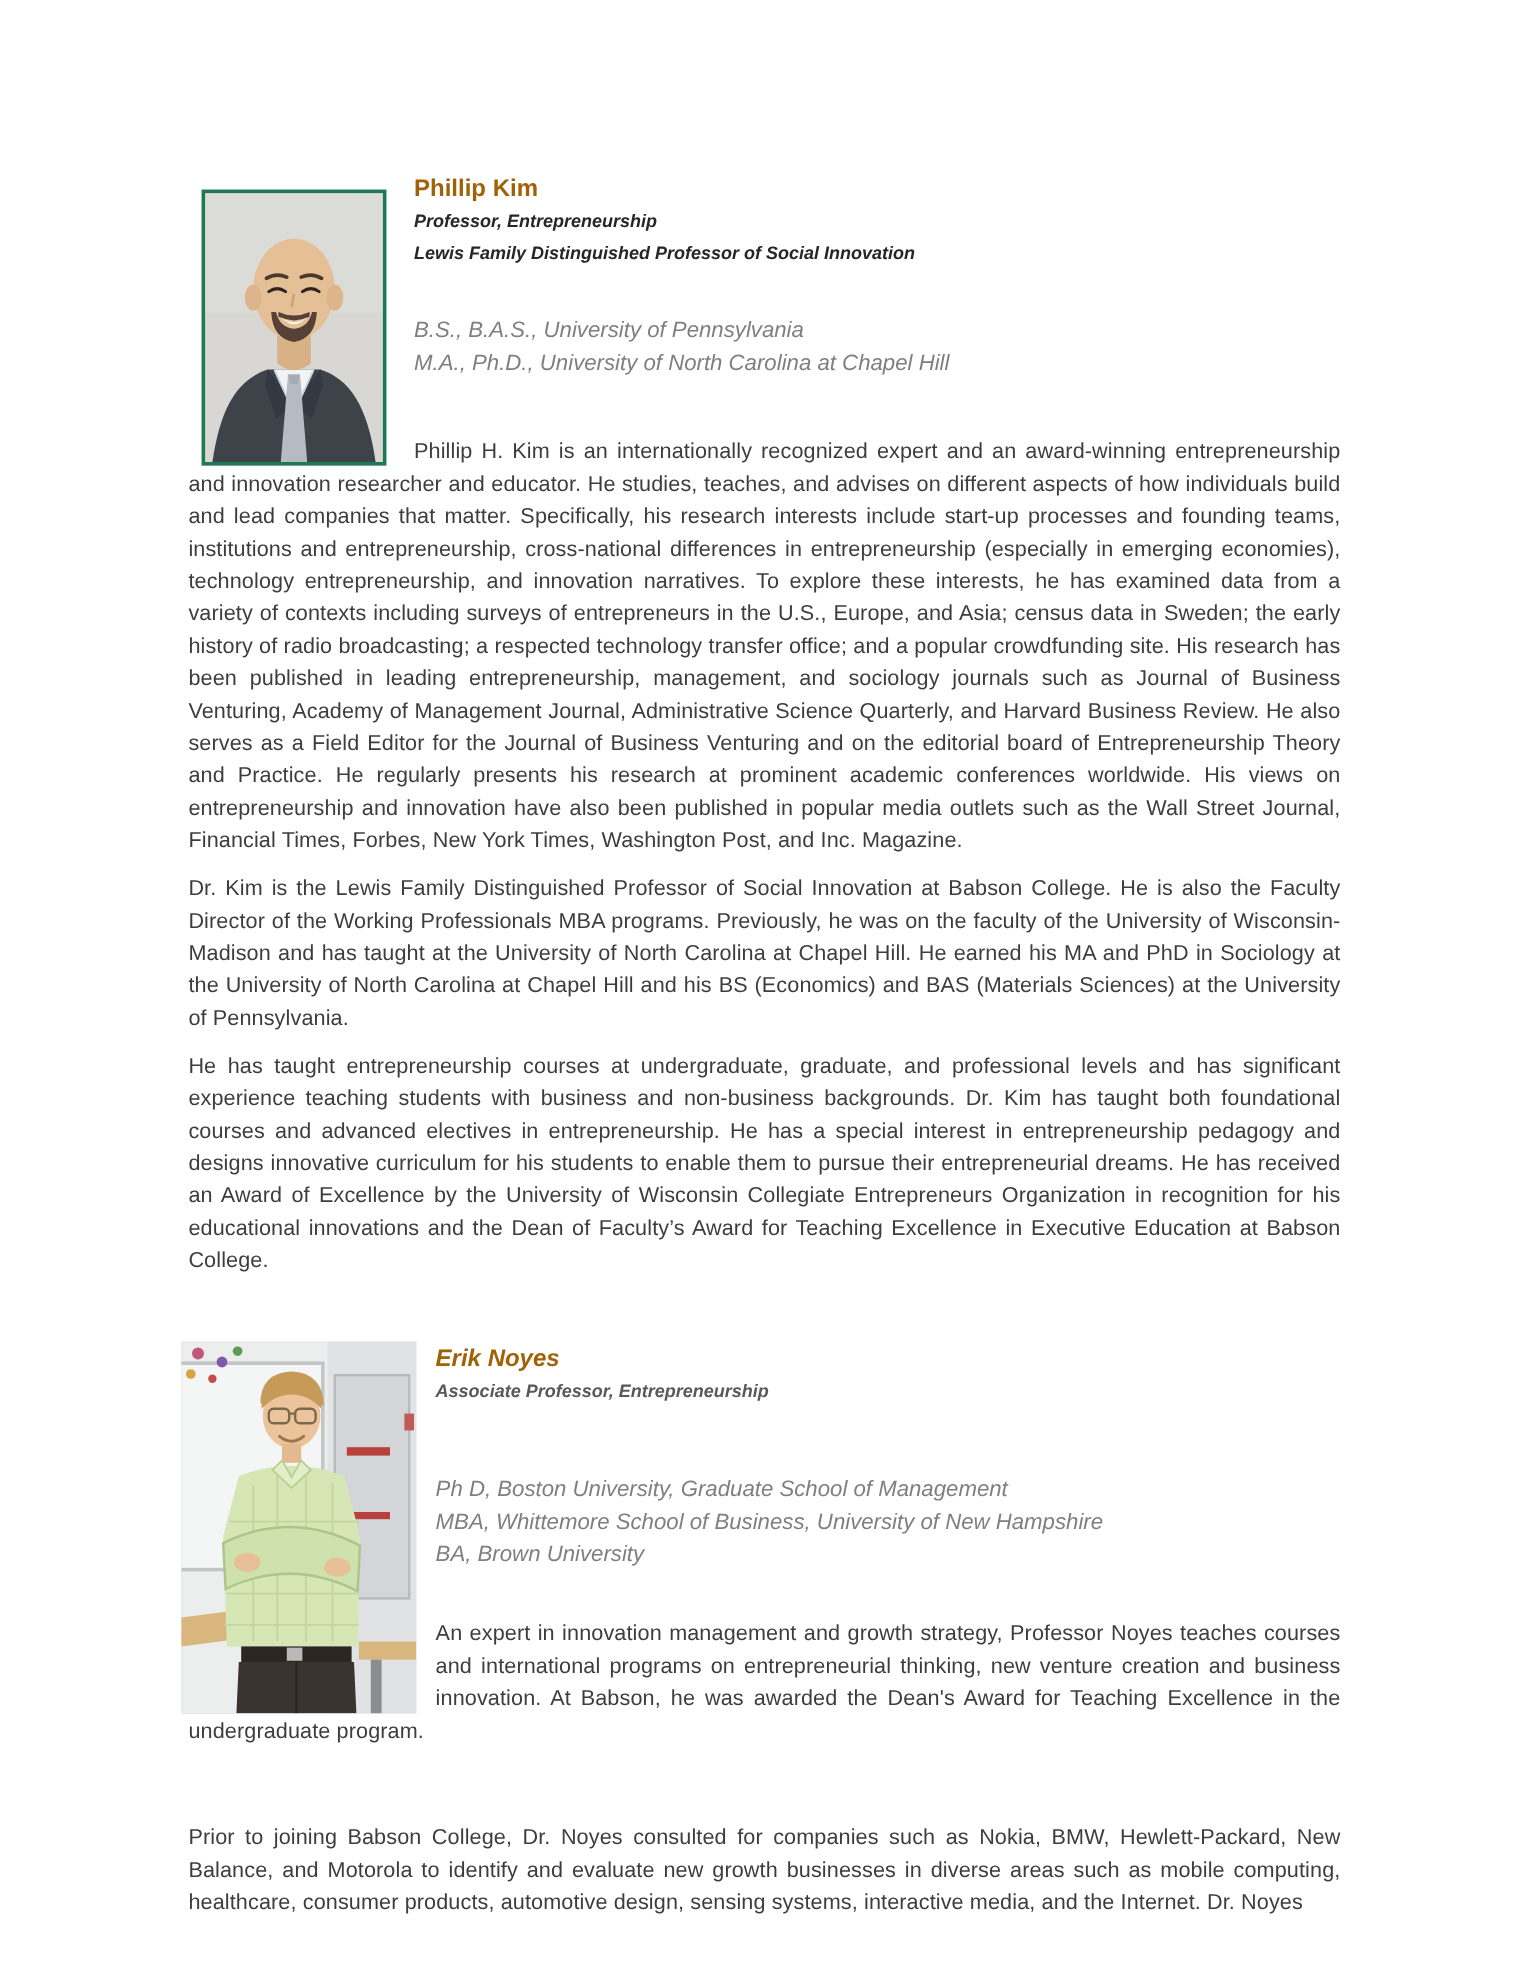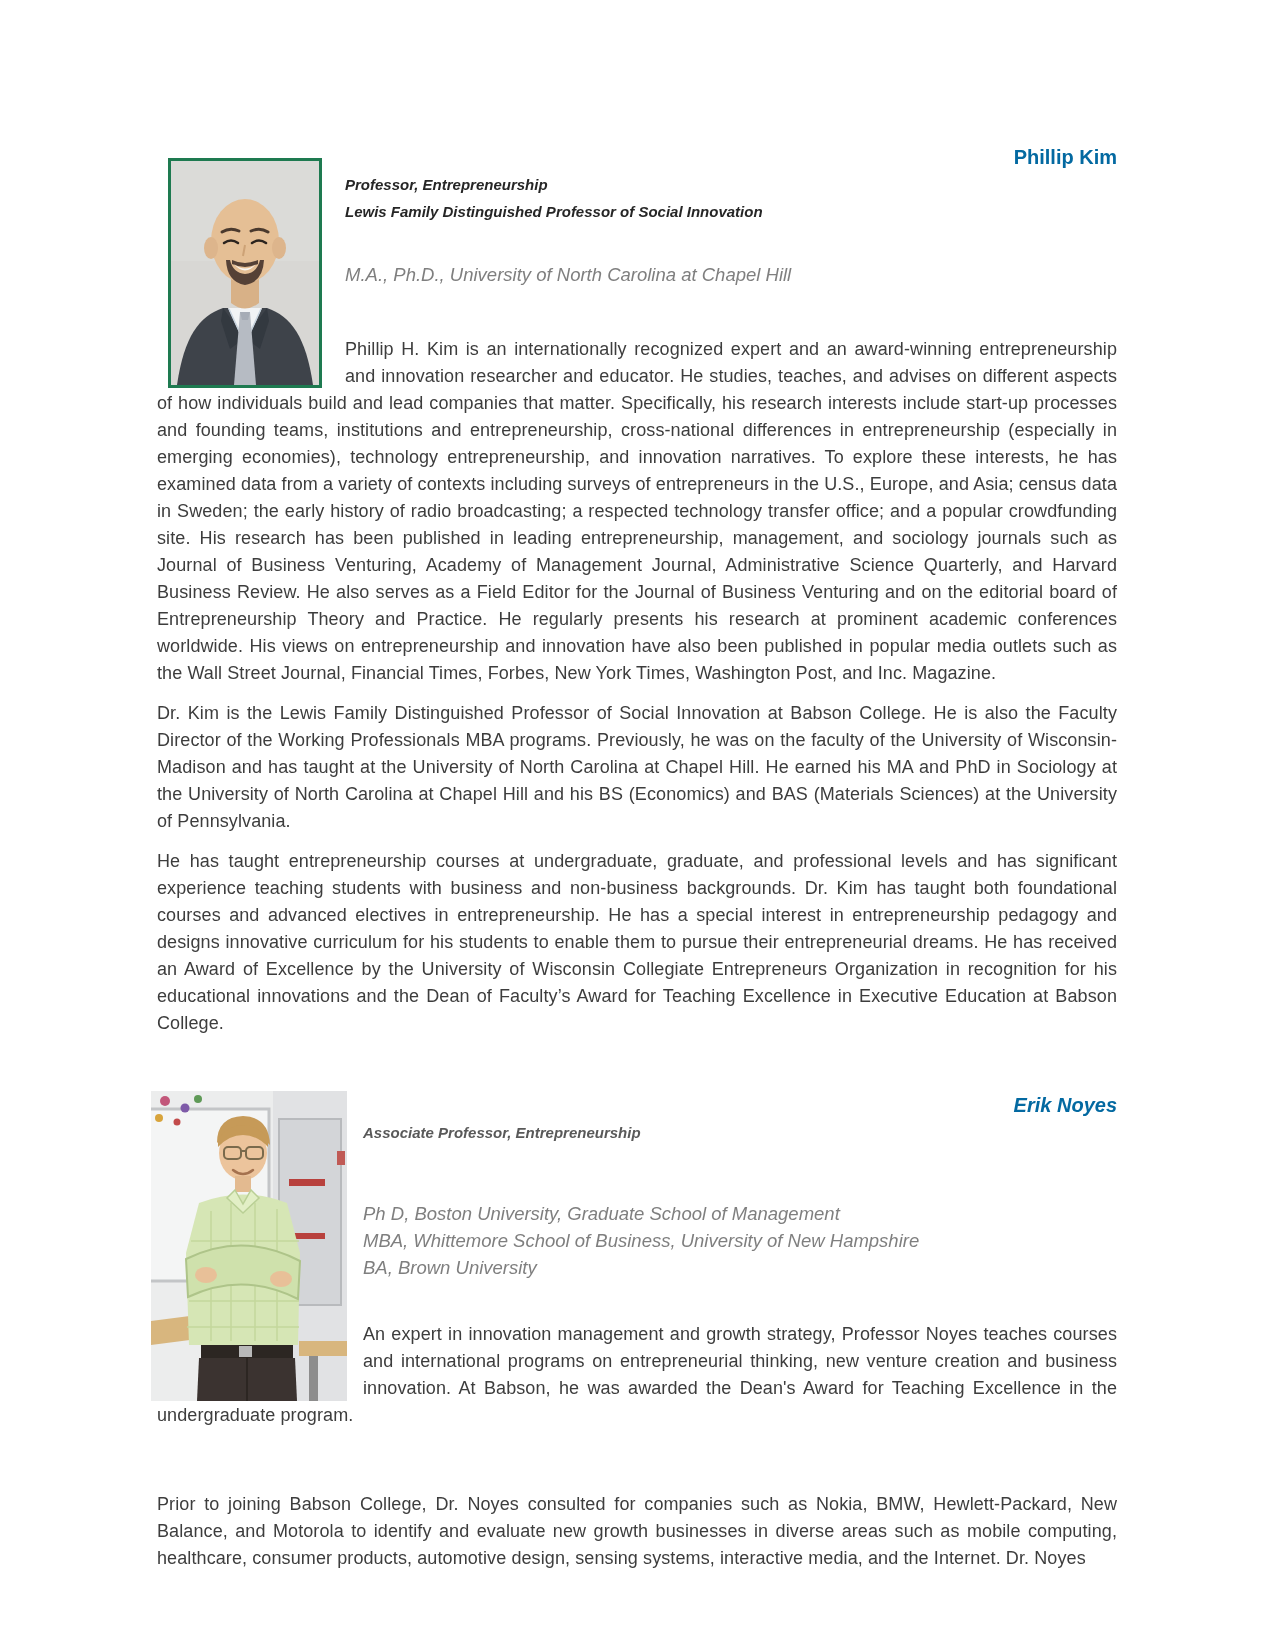--- a/index.html
+++ b/index.html
@@ -29,22 +29,21 @@
     margin: 15px 23px 0 11px;
   }
   .noyes-photo {
     width: 196px; height: 310px;
     border: none;
     margin: 0 16px 0 -6px;
   }
   .bio-name {
     font-size: 20px; line-height: 28px;
     font-weight: bold;
-    color: #0369a1;
-    text-align: right;
+    color: #a16207;
   }
   .bio-name.italic { font-style: italic; }
   .bio-title {
     font-size: 15px; line-height: 27px;
     font-weight: bold; font-style: italic;
     color: #262626;
   }
   .bio-title.gray { color: #595959; }
   .creds { margin-top: 36px; }
   .noyes .creds { margin-top: 54px; }
@@ -104,20 +103,21 @@
         <path d="M61 99 Q74 105 87 99 L87 103 Q74 109 61 103 Z" fill="#554136"></path>
         <path d="M63 103 Q74 112 85 103 Q80 109 74 109.5 Q68 109 63 103 Z" fill="#f8f4ef"></path>
       </svg>
     </div>
 
     <div class="bio-header">
       <div class="bio-name">Phillip Kim</div>
       <div class="bio-title">Professor, Entrepreneurship</div>
       <div class="bio-title">Lewis Family Distinguished Professor of Social Innovation</div>
       <div class="creds">
+        <div class="cred">B.S., B.A.S., University of Pennsylvania</div>
         <div class="cred">M.A., Ph.D., University of North Carolina at Chapel Hill</div>
       </div>
     </div>
 
     <p class="para lead">Phillip H. Kim is an internationally recognized expert and an award-winning entrepreneurship and innovation researcher and educator. He studies, teaches, and advises on different aspects of how individuals build and lead companies that matter. Specifically, his research interests include start-up processes and founding teams, institutions and entrepreneurship, cross-national differences in entrepreneurship (especially in emerging economies), technology entrepreneurship, and innovation narratives. To explore these interests, he has examined data from a variety of contexts including surveys of entrepreneurs in the U.S., Europe, and Asia; census data in Sweden; the early history of radio broadcasting; a respected technology transfer office; and a popular crowdfunding site. His research has been published in leading entrepreneurship, management, and sociology journals such as Journal of Business Venturing, Academy of Management Journal, Administrative Science Quarterly, and Harvard Business Review. He also serves as a Field Editor for the Journal of Business Venturing and on the editorial board of Entrepreneurship Theory and Practice. He regularly presents his research at prominent academic conferences worldwide. His views on entrepreneurship and innovation have also been published in popular media outlets such as the Wall Street Journal, Financial Times, Forbes, New York Times, Washington Post, and Inc. Magazine.</p>
     <p class="para">Dr. Kim is the Lewis Family Distinguished Professor of Social Innovation at Babson College. He is also the Faculty Director of the Working Professionals MBA programs. Previously, he was on the faculty of the University of Wisconsin-Madison and has taught at the University of North Carolina at Chapel Hill. He earned his MA and PhD in Sociology at the University of North Carolina at Chapel Hill and his BS (Economics) and BAS (Materials Sciences) at the University of Pennsylvania.</p>
     <p class="para">He has taught entrepreneurship courses at undergraduate, graduate, and professional levels and has significant experience teaching students with business and non-business backgrounds. Dr. Kim has taught both foundational courses and advanced electives in entrepreneurship. He has a special interest in entrepreneurship pedagogy and designs innovative curriculum for his students to enable them to pursue their entrepreneurial dreams. He has received an Award of Excellence by the University of Wisconsin Collegiate Entrepreneurs Organization in recognition for his educational innovations and the Dean of Faculty’s Award for Teaching Excellence in Executive Education at Babson College.</p>
   </section>
 
   <section class="bio noyes noyes-section">

